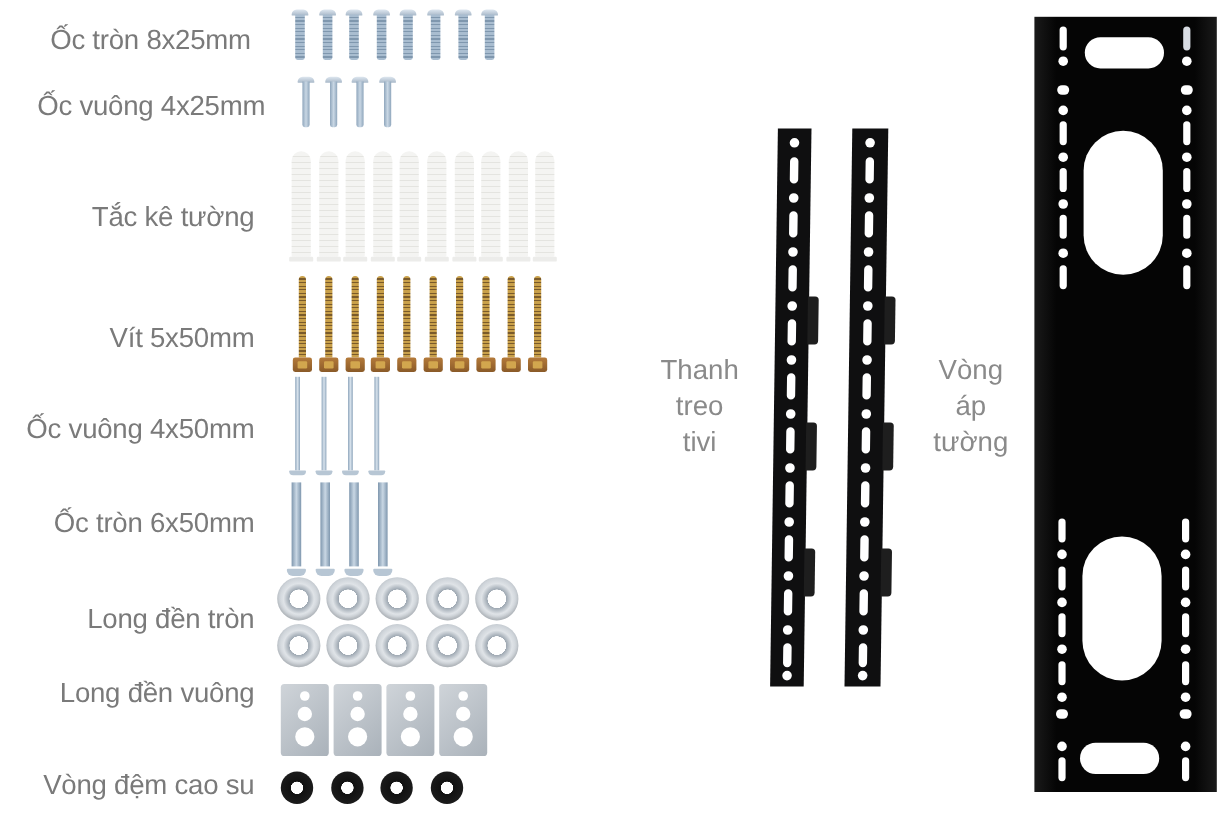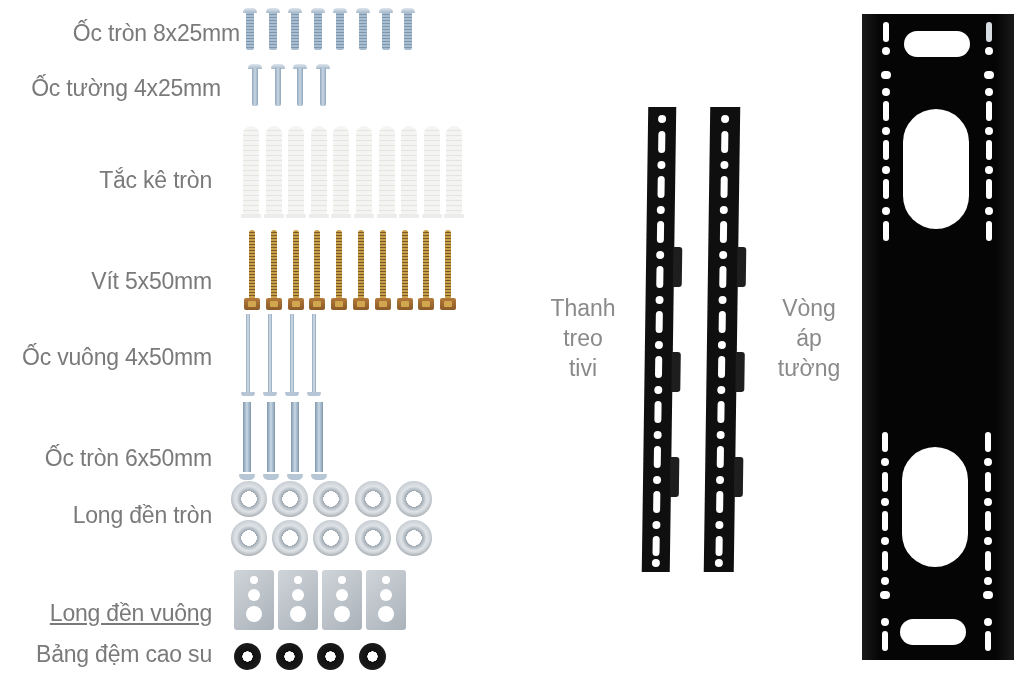--- a/index.html
+++ b/index.html
@@ -37,29 +37,29 @@
   
   .rail{position:absolute;background:#0f0f10;}
   .rail .hole{position:absolute;background:#fff;left:50%;transform:translateX(-50%);}
   .rail .tab{position:absolute;right:-8px;width:9px;height:40px;background:#1e1e1e;border-radius:0 3px 3px 0;}
   .plate{position:absolute;left:862px;top:14px;width:152px;height:646px;background:linear-gradient(90deg,#1a1a1a 0,#050505 12%,#050505 88%,#1a1a1a 100%);}
   .plate .ph{position:absolute;background:#fff;}
 </style>
 </head>
 <body>
 
-<div class="lbl" style="right:780px;top:20px;text-align:right;">Ốc tròn 8x25mm</div>
-<div class="lbl" style="right:799px;top:75px;">Ốc tường 4x25mm</div>
-<div class="lbl" style="right:808px;top:167px;">Tắc kê tròn</div>
+<div class="lbl" style="right:811px;top:20px;text-align:right;">Ốc tròn 8x25mm</div>
+<div class="lbl" style="right:799px;top:75px;">Ốc vuông 4x25mm</div>
+<div class="lbl" style="right:808px;top:167px;">Tắc kê tường</div>
 <div class="lbl" style="right:808px;top:268px;">Vít 5x50mm</div>
 <div class="lbl" style="right:808px;top:344px;">Ốc vuông 4x50mm</div>
-<div class="lbl" style="right:808px;top:422px;margin-top:23px;">Ốc tròn 6x50mm</div>
+<div class="lbl" style="right:808px;top:422px;">Ốc tròn 6x50mm</div>
 <div class="lbl" style="right:808px;top:502px;">Long đền tròn</div>
-<div class="lbl" style="right:808px;top:600px;text-decoration:underline;">Long đền vuông</div>
-<div class="lbl" style="right:808px;top:641px;">Bảng đệm cao su</div>
+<div class="lbl" style="right:808px;top:564px;">Long đền vuông</div>
+<div class="lbl" style="right:808px;top:641px;">Vòng đệm cao su</div>
 
 <div class="row" style="left:243px;top:8px;">
   <div class="ms">
       <div class="h"></div>
       <div class="s"></div>
     </div>
   <div class="ms">
       <div class="h"></div>
       <div class="s"></div>
     </div>

